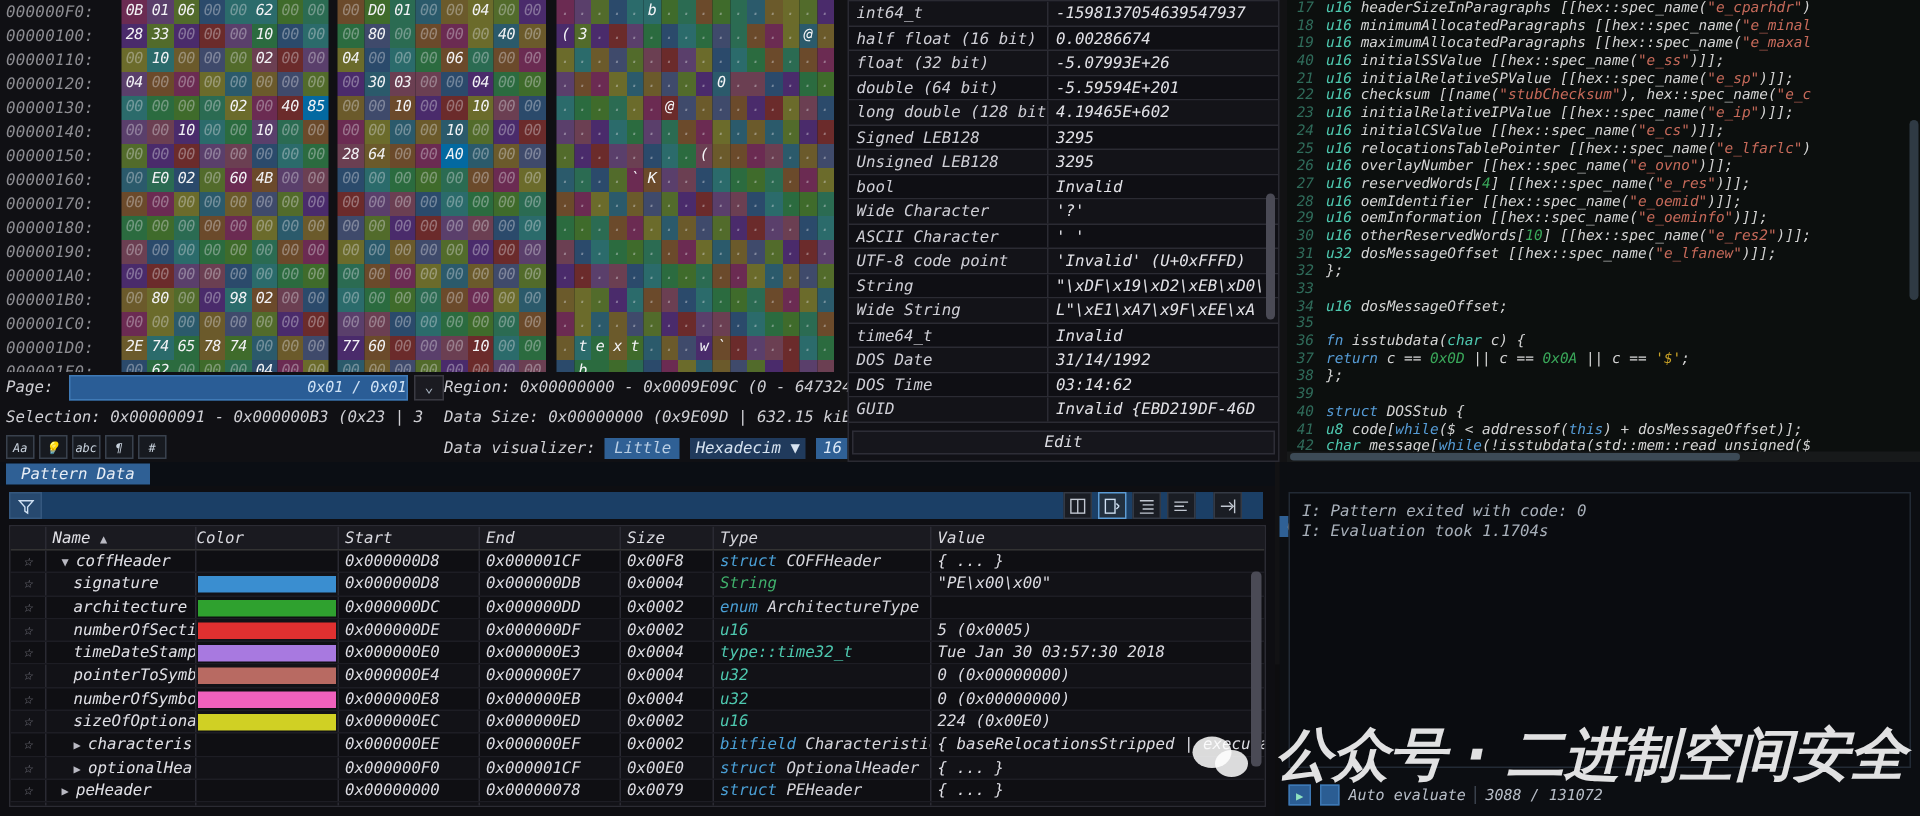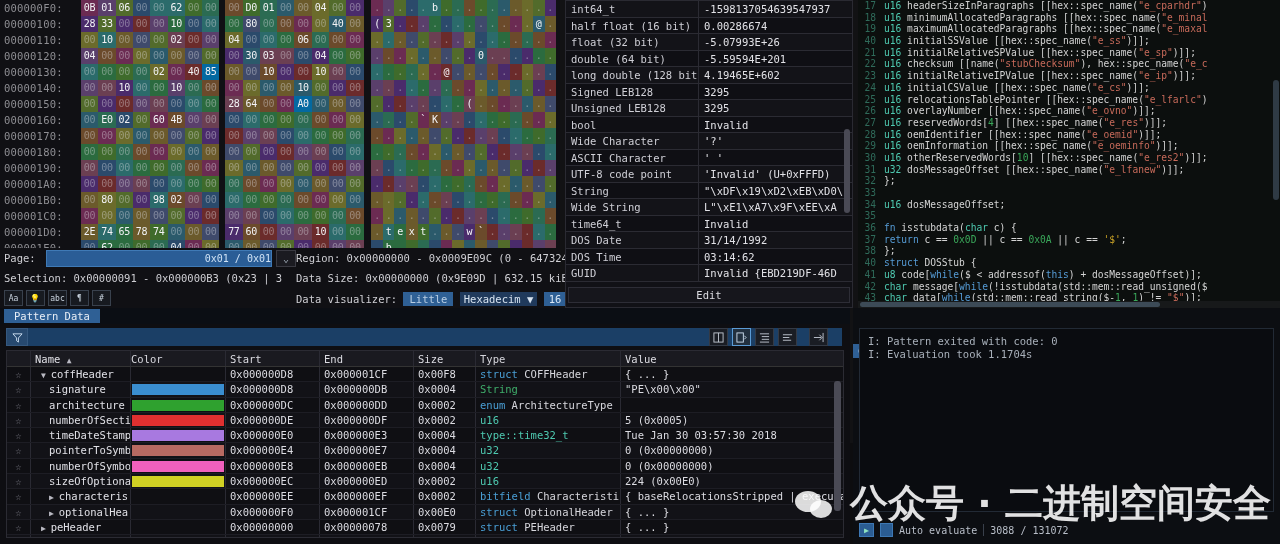--- a/index.html
+++ b/index.html
@@ -1,19 +1,19 @@
 <!DOCTYPE html>
 <html><head>
 <meta charset="utf-8">
 <style>
   * { box-sizing: border-box; margin:0; padding:0; }
   html,body { width:1280px; height:544px; overflow:hidden; background:#0d0d0f; }
   body { font-family:"DejaVu Sans Mono", monospace; font-size:11px; color:#d4d4d4; }
 
-  .app { position:relative; width:1280px; height:443px; background:#121214; }
+  .app { position:relative; width:1280px; height:443px; background:#121214;font-style:italic; }
 
   
   .top-row { position:absolute; left:0; top:0; width:1280px; height:308px; }
 
   
   .hex-pane { position:absolute; left:0; top:0; width:560px; height:308px; background:#101014; }
   .hex-grid { position:absolute; left:0; top:0; width:556px; height:248px; overflow:hidden; }
   .hex-row { display:flex; height:16px; line-height:16px; font-size:10.5px; white-space:nowrap; }
   .hx-off { width:84px; color:#8e8e93; padding-left:4px; letter-spacing:0.2px; }
   .hx-cell { width:18px; text-align:center; font-size:10px; letter-spacing:-0.3px; }
@@ -913,20 +913,24 @@
             <span class="cl-num">36</span>
             <span class="cl-txt"><span class="kw2">fn</span><span class="idf"> isstubdata(</span><span class="kw">char</span><span class="idf"> c) {</span></span>
           </div>
           <div class="code-line">
             <span class="cl-num">37</span>
             <span class="cl-txt"><span class="idf">    </span><span class="kw2">return</span><span class="idf"> c == </span><span class="num">0x0D</span><span class="idf"> || c == </span><span class="num">0x0A</span><span class="idf"> || c == </span><span class="chr">'$'</span><span class="idf">;</span></span>
           </div>
           <div class="code-line">
             <span class="cl-num">38</span>
             <span class="cl-txt"><span class="idf">};</span></span>
+          </div>
+          <div class="code-line">
+            <span class="cl-num">39</span>
+            <span class="cl-txt"><span class="idf"></span></span>
           </div>
           <div class="code-line">
             <span class="cl-num">40</span>
             <span class="cl-txt"><span class="kw2">struct</span><span class="idf"> DOSStub {</span></span>
           </div>
           <div class="code-line">
             <span class="cl-num">41</span>
             <span class="cl-txt"><span class="idf">    </span><span class="kw">u8</span><span class="idf"> code[</span><span class="kw2">while</span><span class="idf">($ &lt; addressof(</span><span class="kw2">this</span><span class="idf">) + dosMessageOffset)];</span></span>
           </div>
           <div class="code-line">

